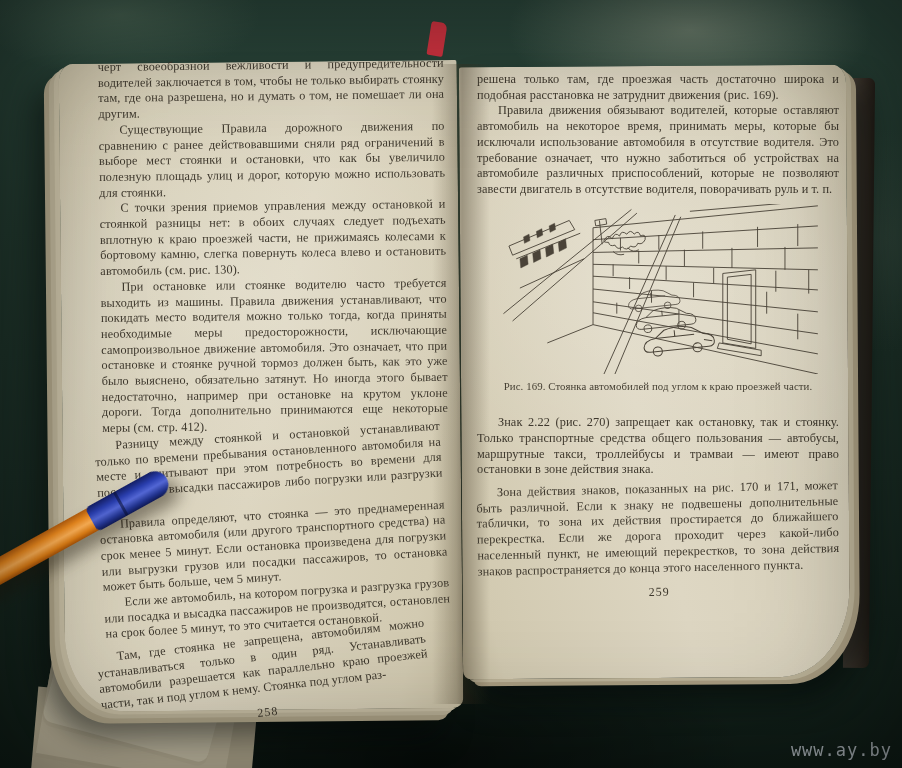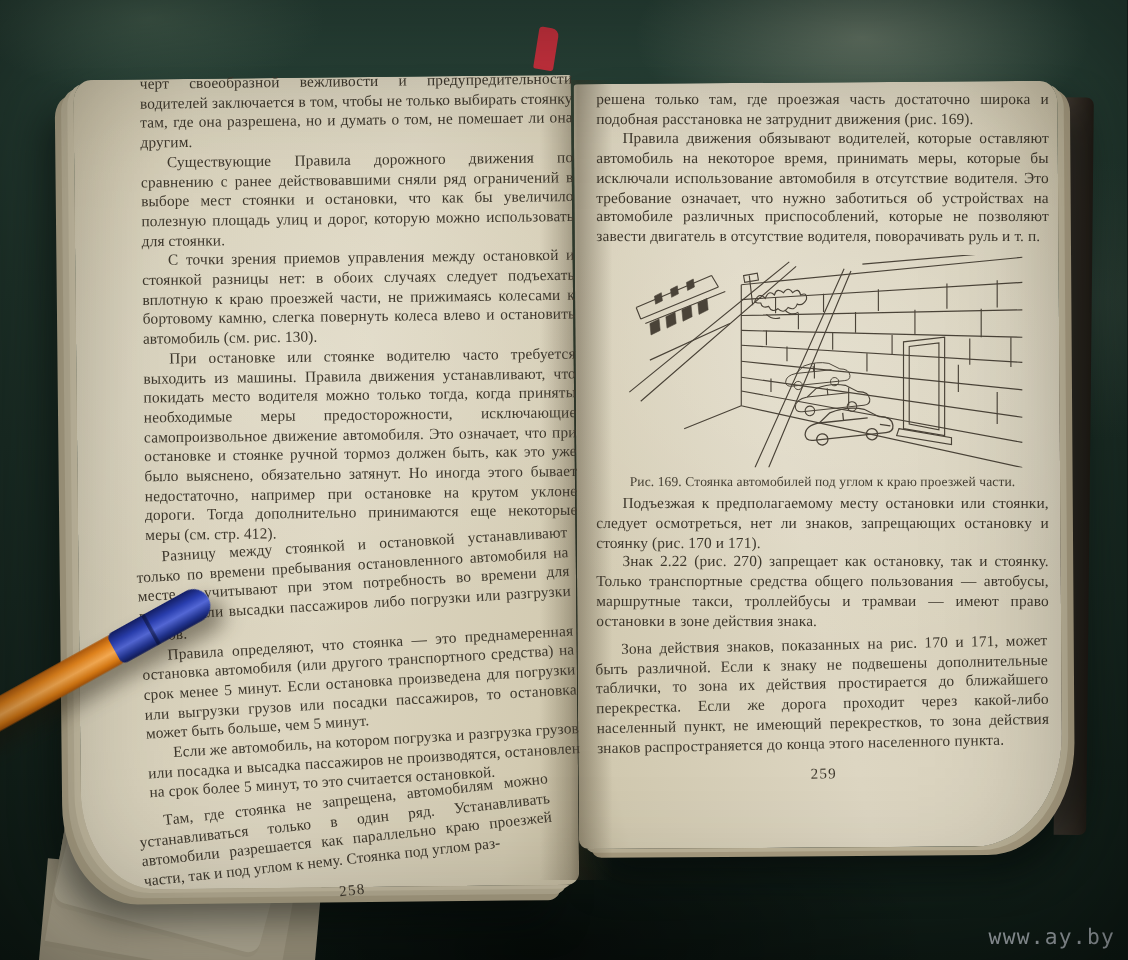--- a/index.html
+++ b/index.html
@@ -47,30 +47,30 @@
     transform:rotate(-.4deg);
   }
   .gutter{position:absolute;left:432px;top:64px;width:58px;height:640px;z-index:3;
     background:linear-gradient(90deg,rgba(80,70,48,0) 0%,rgba(80,70,48,.30) 42%,rgba(60,50,32,.38) 52%,rgba(80,70,48,0) 100%);
     pointer-events:none;}
 
   
   .text-col{position:absolute;z-index:4;color:#3e382d;font-size:12.3px;line-height:15.7px;text-align:justify;letter-spacing:.1px;}
   .text-col p{margin:0;text-indent:1.7em;}
   .text-col p.no-indent{text-indent:0;}
-  .col-left{left:114px;top:60px;width:346px;}
+  .col-left{left:100px;top:60px;width:346px;}
   .col-right{left:477px;top:72px;width:362px;}
   .seg{transform-origin:0 50%;}
   .seg-l1{transform:rotate(-.7deg);}
   .seg-l2{transform:rotate(-3.4deg);margin-top:2px;}
   .seg-l3{transform:rotate(-6.2deg);margin-top:8px;width:330px;}
   .seg-r2{transform:rotate(-1.2deg);transform-origin:100% 50%;}
   .pageno{text-align:center;text-indent:0 !important;margin-top:9px !important;font-size:12px;letter-spacing:1px;}
   .figure-wrap{margin:6px 0 2px 4px;}
-  .fig-caption{font-size:10.8px;line-height:13px;text-align:center;text-indent:0 !important;margin:2px auto 2px !important;width:330px;color:#464034;}
+  .fig-caption{font-size:10.8px;line-height:13px;text-align:center;text-indent:0 !important;margin:2px auto 22px !important;width:330px;color:#464034;}
 
   
   .pen{position:absolute;left:-52px;top:586px;width:250px;height:27px;transform:rotate(-29deg);transform-origin:0 50%;z-index:6;filter:drop-shadow(6px 12px 8px rgba(30,25,10,.45));}
   .pen-body{position:absolute;left:0;top:1px;width:168px;height:25px;border-radius:4px;
     background:linear-gradient(180deg,#b85f0e 0%,#ef8c1f 28%,#ffb257 55%,#e07f15 82%,#a85408 100%);}
   .pen-cap{position:absolute;left:164px;top:0;width:86px;height:27px;border-radius:5px 14px 14px 5px;
     background:linear-gradient(180deg,#141f66 0%,#2a3fb0 30%,#5468d6 55%,#22348f 82%,#101a55 100%);}
   .pen-seam{position:absolute;left:196px;top:0;width:3px;height:27px;background:rgba(10,14,50,.55);}
 
   .watermark{position:absolute;right:10px;bottom:8px;z-index:8;color:rgba(190,198,204,.85);
@@ -166,21 +166,20 @@
             <path d="M14,6 l38,0 M33,0 L33,6 M61,12 l8,2"></path>
               <circle cx="15" cy="19" r="4.4"></circle>
               <circle cx="54" cy="19" r="4.4"></circle>
           </g>
         </g>
       </svg>
     </div>
     <p class="fig-caption">Рис. 169. Стоянка автомобилей под углом к краю проезжей части.</p>
 
     <div class="seg">
-      <p>Подъезжая к предполагаемому месту остановки или стоянки, следует осмотреться, нет ли знаков, запрещающих остановку и стоянку (рис. 170 и 171).</p>
       <p>Знак 2.22 (рис. 270) запрещает как остановку, так и стоянку. Только транспортные средства общего пользования — автобусы, маршрутные такси, троллейбусы и трамваи — имеют право остановки в зоне действия знака.</p>
     </div>
     <div class="seg seg-r2">
       <p>Зона действия знаков, показанных на рис. 170 и 171, может быть различной. Если к знаку не подвешены дополнительные таблички, то зона их действия простирается до ближайшего перекрестка. Если же дорога проходит через какой-либо населенный пункт, не имеющий перекрестков, то зона действия знаков распространяется до конца этого населенного пункта.</p>
       <p class="pageno">259</p>
     </div>
   </div>
 
   <div class="pen">
     <div class="pen-body"></div>

